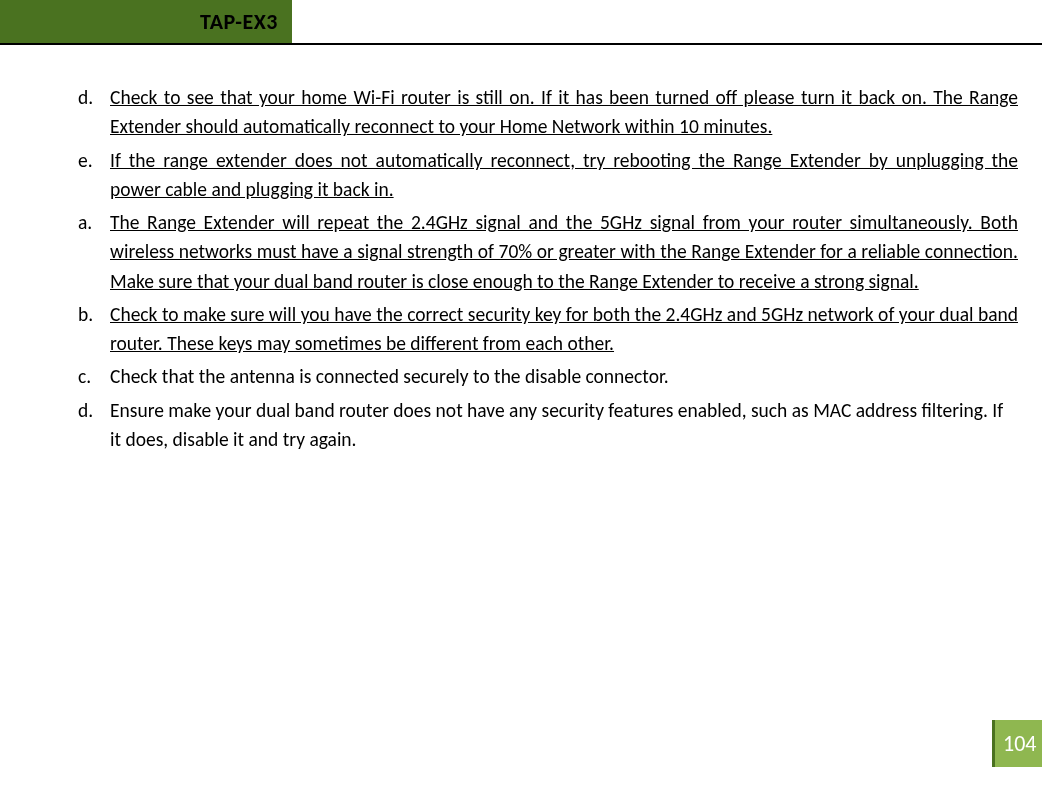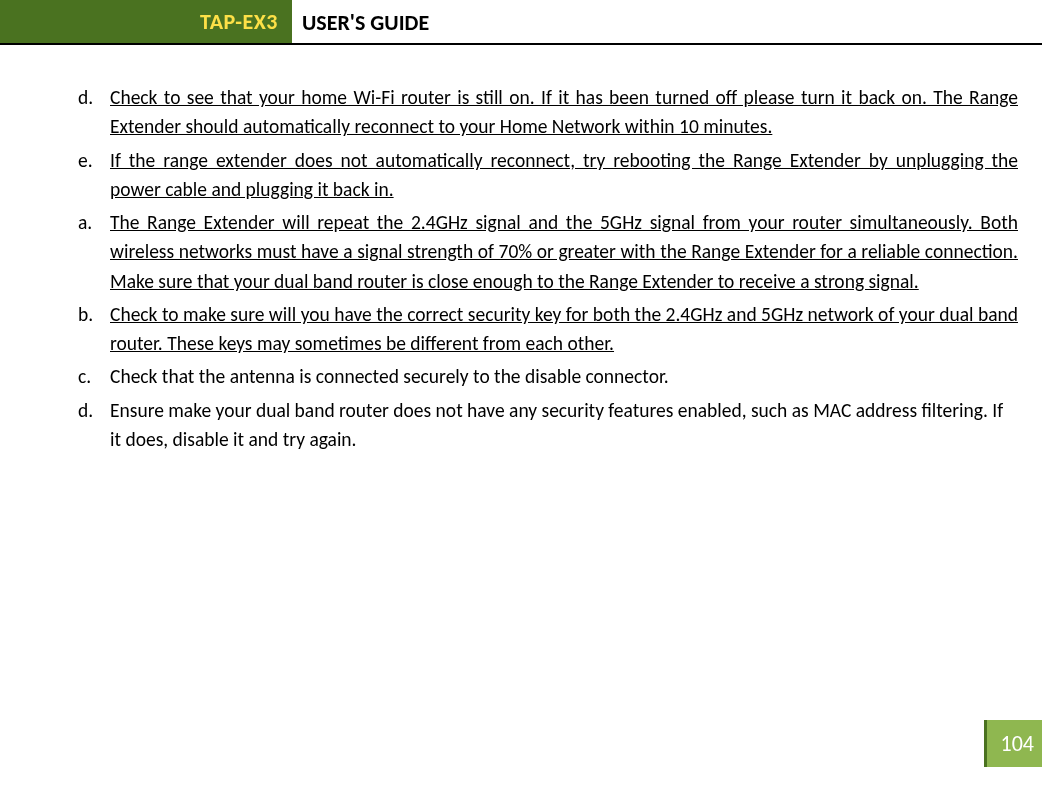--- a/index.html
+++ b/index.html
@@ -15,21 +15,21 @@
       position: relative;
     }
     .header {
       display: flex;
       align-items: stretch;
       border-bottom: 2px solid #000;
       margin-bottom: 38px;
     }
     .header-badge {
       background: #4a7220;
-      color: #fde047;
+      color: #000000;
       font-weight: bold;
       font-size: 22px;
       padding: 8px 14px 8px 200px;
       letter-spacing: 0.5px;
     }
     .header-title {
       font-weight: bold;
       font-size: 22px;
       padding: 9px 0 7px 10px;
       color: #000;
@@ -71,30 +71,29 @@
     }
     .page-number {
       position: absolute;
       right: 0;
       bottom: 24px;
       background: #8fb750;
       border-left: 3px solid #4a7220;
       color: #fff;
       font-size: 22px;
       padding: 10px 8px 10px 8px;
-      width: 58px;
-      text-align: right;
+      width: 50px;
+      text-align: center;
     }
   </style>
 </head>
 <body>
 
 <div class="header">
   <div class="header-badge">TAP-EX3</div>
-  <div class="header-title">USER'S GUIDE</div>
 </div>
 
 <div class="content">
 
   <div class="list-upper">
     <div class="list-item justify">
       <div class="item-marker">d.</div>
       <div class="item-text">Check to see that your home Wi-Fi router is still on. If it has been turned off please turn it back on. The Range Extender should automatically reconnect to your Home Network within 10 minutes.</div>
     </div>
     <div class="list-item justify">

